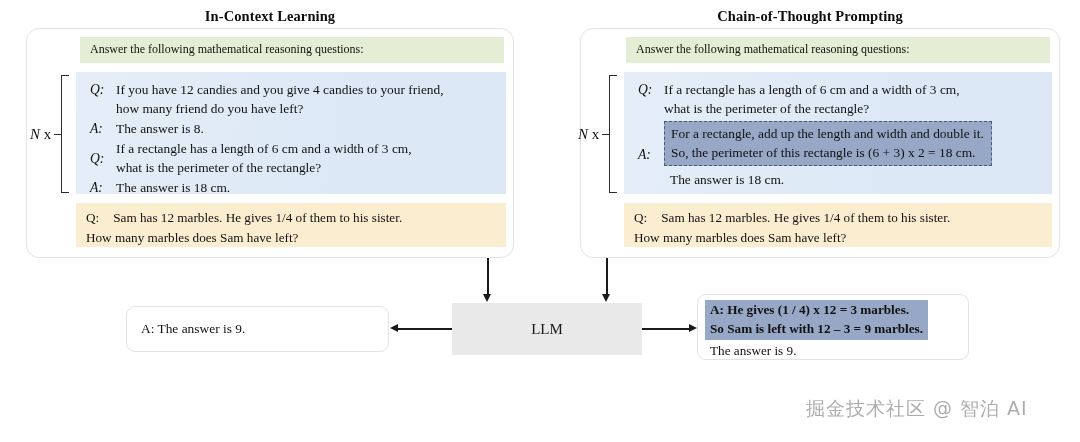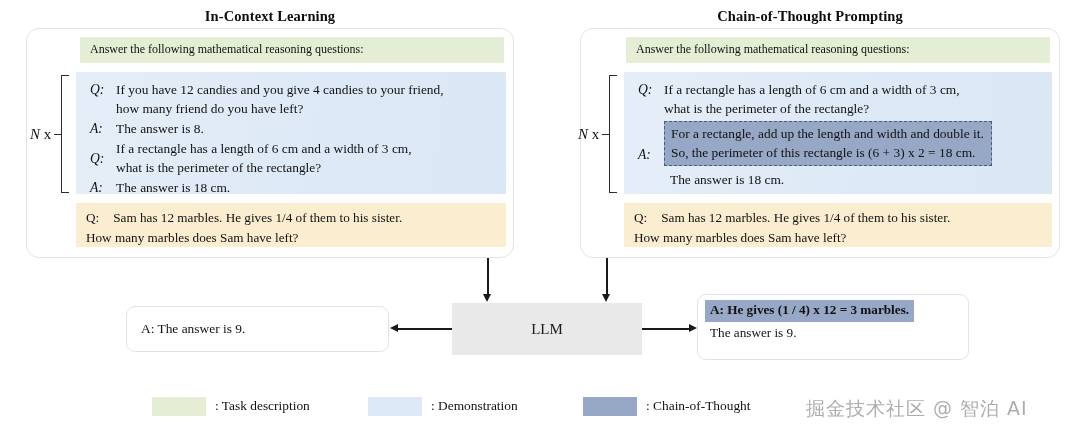--- a/index.html
+++ b/index.html
@@ -366,34 +366,21 @@
   <div class="arrow-line" style="left:642px; top:328px; width:48px; height:1.6px;"></div>
   <div class="arrow-head right" style="left:689px; top:324px;"></div>
 
   <div id="out-left">
     <span>A: The answer is 9.</span>
   </div>
 
   <div id="out-right">
     <span class="cot-block">
       <div>A: He gives (1 / 4) x 12 = 3 marbles.</div>
+      <div>So Sam is left with 12 – 3 = 9 marbles.</div>
     </span>
     <div class="plain-after">The answer is 9.</div>
   </div>
 
-  <div id="legend">
-    <div class="legend-item" id="legend-0">
-      <span class="legend-swatch" style="background: rgb(228, 238, 212);"></span>
-      <span>: Task description</span>
-    </div>
-    <div class="legend-item" id="legend-1">
-      <span class="legend-swatch" style="background: rgb(221, 233, 246);"></span>
-      <span>: Demonstration</span>
-    </div>
-    <div class="legend-item" id="legend-2">
-      <span class="legend-swatch" style="background: rgb(151, 168, 198);"></span>
-      <span>: Chain-of-Thought</span>
-    </div>
-  </div>
 
   <div id="watermark">掘金技术社区 @ 智泊 AI</div>
 
 </div>
 
 </body></html>

